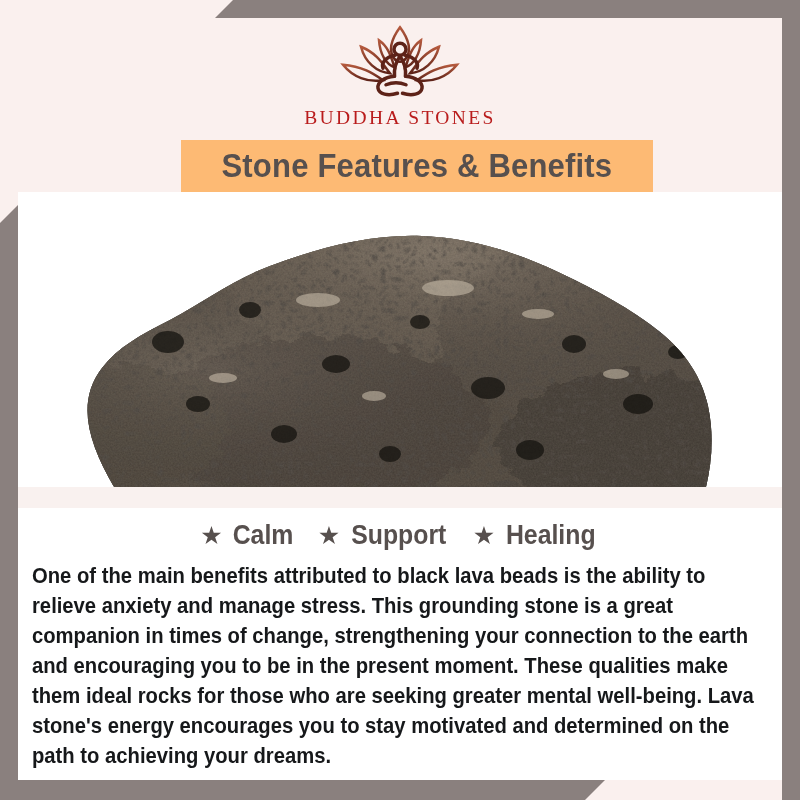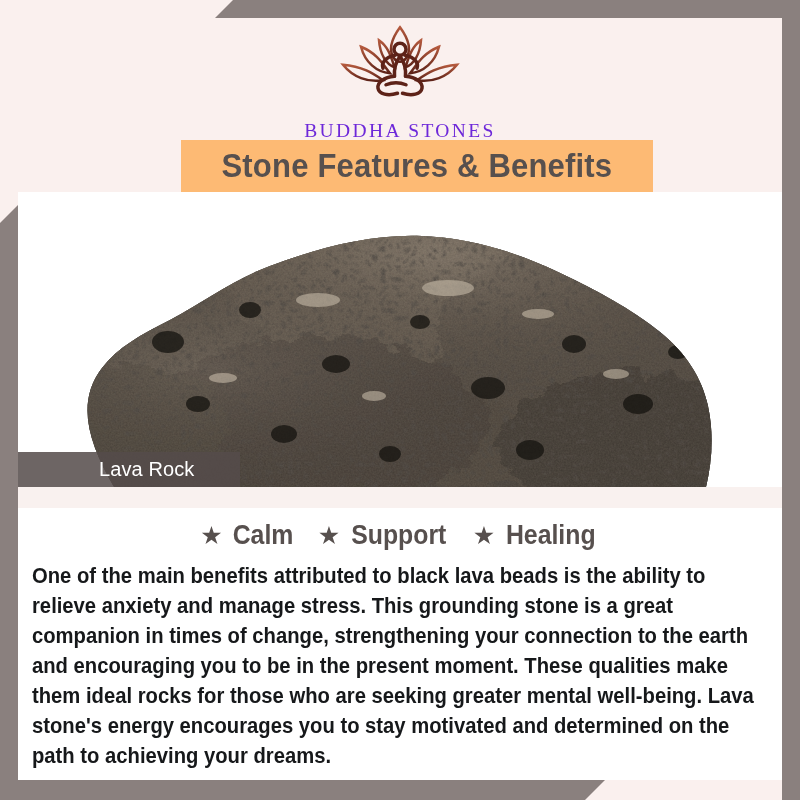--- a/index.html
+++ b/index.html
@@ -71,25 +71,25 @@
     display: flex;
     flex-direction: column;
     align-items: center;
   }
   .logo-mark {
     width: 150px;
     height: 88px;
     display: block;
   }
   .logo-text {
-    margin-top: 14px;
+    margin-top: 1px;
     font-family: "Liberation Serif", serif;
     font-size: 19.5px;
     letter-spacing: 2.4px;
-    color: #6d28d9;
+    color: #b91c1c;
     font-weight: 400;
   }
 
   
   .title-band {
     position: absolute;
     top: 140px;
     left: 163px;
     width: 472px;
     height: 52px;
@@ -340,23 +340,20 @@
           <ellipse cx="430" cy="96" rx="26" ry="8"></ellipse>
           <ellipse cx="205" cy="186" rx="14" ry="5"></ellipse>
           <ellipse cx="520" cy="122" rx="16" ry="5"></ellipse>
           <ellipse cx="356" cy="204" rx="12" ry="5"></ellipse>
           <ellipse cx="598" cy="182" rx="13" ry="5"></ellipse>
         </g>
       </g>
     </svg>
   </div>
 
-  <div class="caption-bar">
-    <span class="caption-text">Lava Rock</span>
-  </div>
 
   <div class="strip"></div>
 
   <div class="content">
     <div class="benefits">
       <div class="benefit">
         <span class="benefit-star">★</span>
         <span class="benefit-label">Calm</span>
       </div>
       <div class="benefit">

